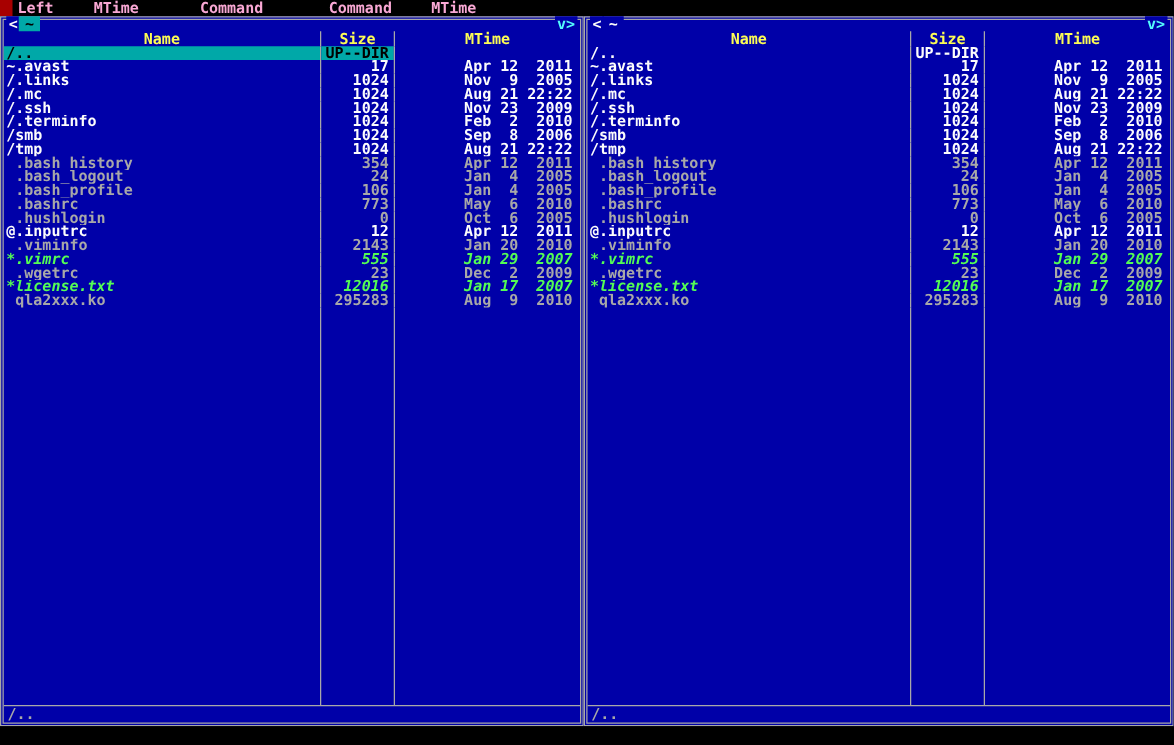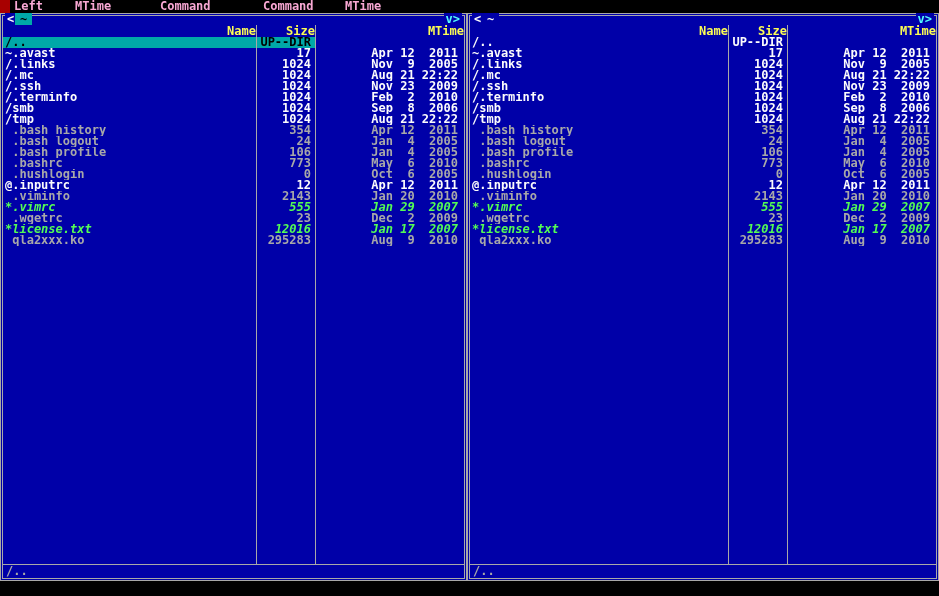--- a/index.html
+++ b/index.html
@@ -25,21 +25,21 @@
   .corner.tr { right:2px; color:#54FCFC; }
   .ptitle { position:absolute; top:-3px; left:12px; height:12px; line-height:12px; padding:0 5px; z-index:2; white-space:pre; }
   .ptitle.active { background:#00A8A8; color:#000; }
   .ptitle.inactive { background:#0000A8; color:#FCFCFC; }
   .phead, .prow { display:flex; align-items:stretch; }
   .phead { margin-top:9px; height:12px; line-height:12px; color:#FCFC54; }
   .prow { height:11px; line-height:11px; }
   .c-name { flex:1; padding-left:2px; white-space:pre; overflow:hidden; }
   .c-size { width:58px; text-align:right; padding-right:4px; white-space:pre; overflow:hidden; }
   .c-mtime { width:148px; text-align:right; padding-right:6px; white-space:pre; overflow:hidden; }
-  .phead .c-name, .phead .c-size, .phead .c-mtime { text-align:right; padding:0; }
+  .phead .c-name, .phead .c-size, .phead .c-mtime { text-align:center; padding:0; }
   .sep { width:1px; background:#A8A8A8; flex:0 0 1px; }
   .prow.fill { flex:1; }
   .t-dir  { color:#FCFCFC; }
   .t-file { color:#A8A8A8; }
   .t-exec { color:#54FC54;font-style:italic; }
   .t-link { color:#FCFCFC; }
   .prow.selected .c-name, .prow.selected .c-size { background:#00A8A8; color:#000; }
   .hline { height:1px; background:#A8A8A8; }
   .pstatus { height:13px; line-height:13px; color:#A8A8A8; padding-left:3px; white-space:pre; }
   

